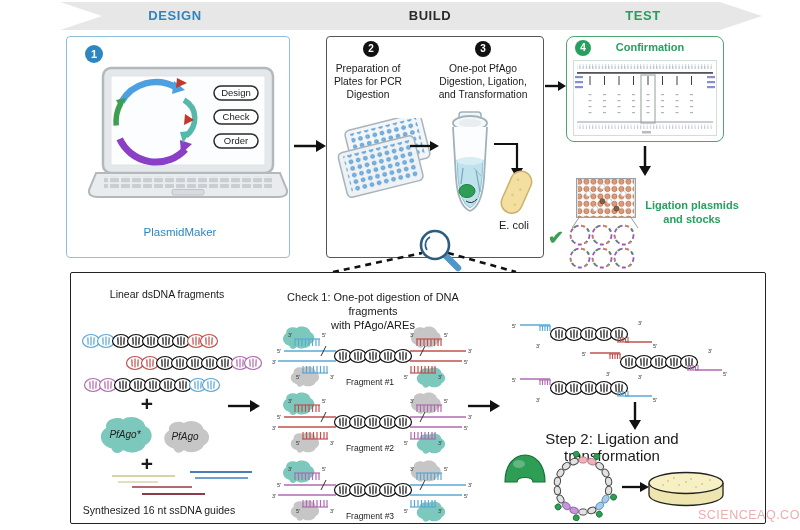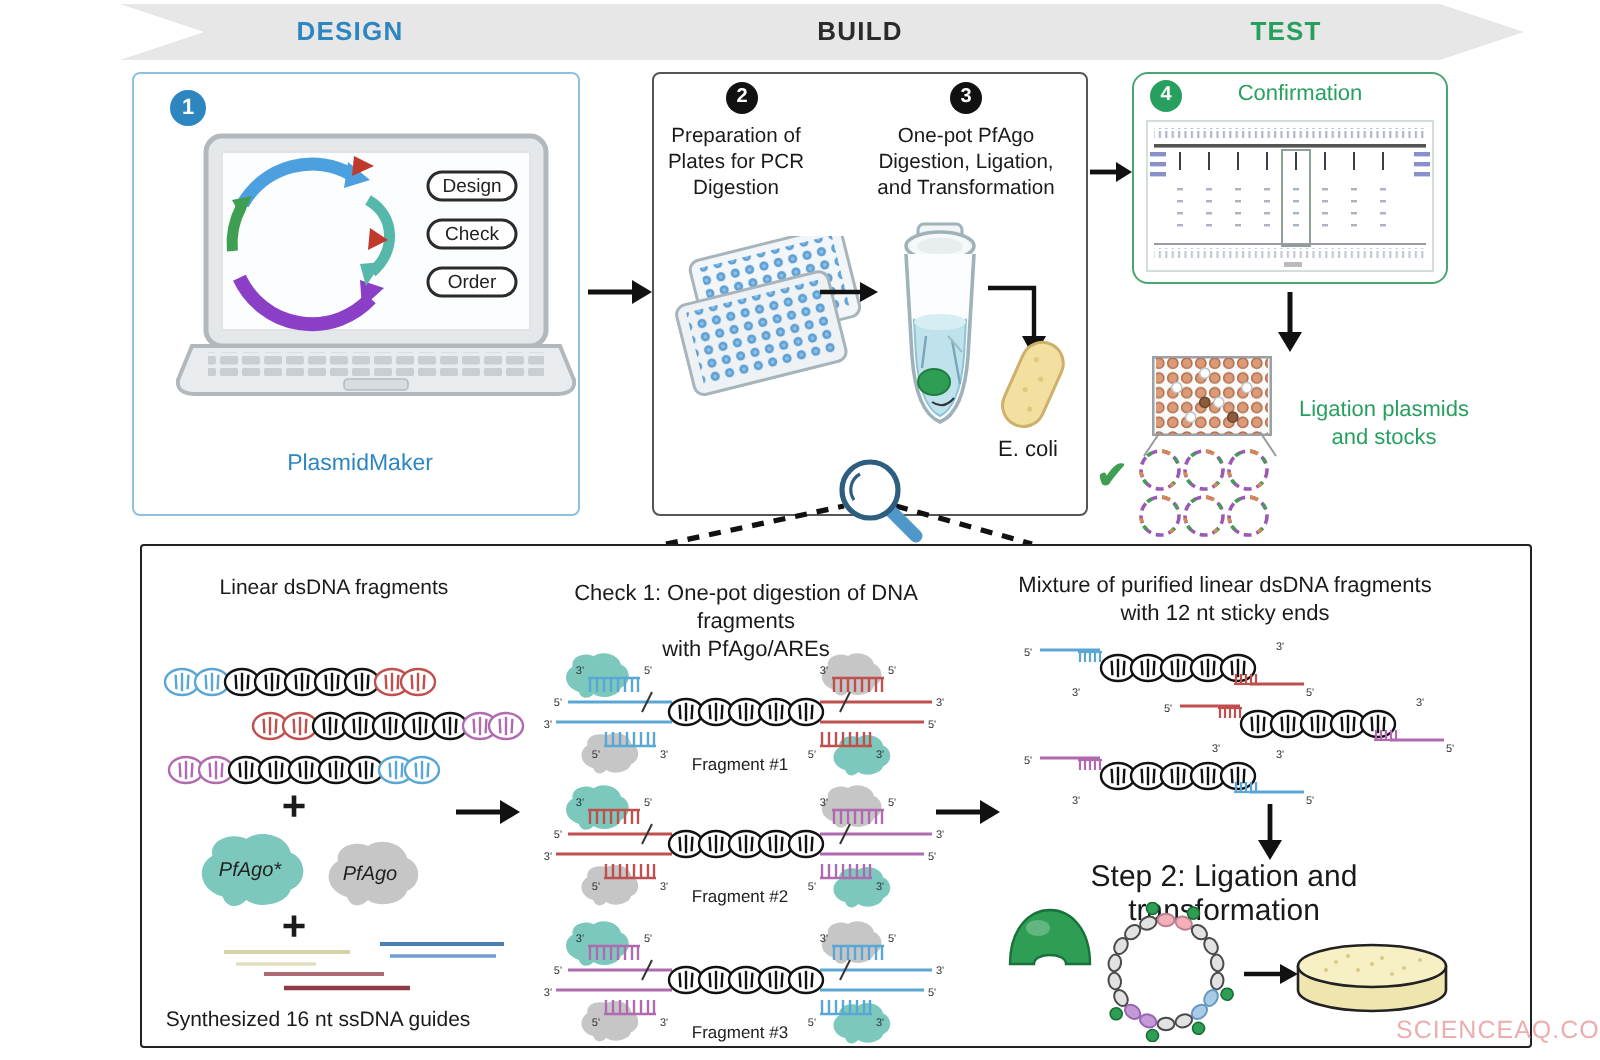--- a/index.html
+++ b/index.html
@@ -9,21 +9,21 @@
   .banner{position:absolute;left:60px;top:2px;width:702px;height:28px;background:#e7e7e7;
           clip-path:polygon(0 0,660px 0,702px 50%,660px 100%,0 100%,42px 50%);}
   .bl{position:absolute;top:6px;transform:translateX(-50%);font-size:13px;font-weight:bold;letter-spacing:.6px;}
   .box{position:absolute;background:#fff;box-sizing:border-box;}
   .b1{left:66px;top:36px;width:224px;height:222px;border:1.7px solid #8fc1de;border-radius:4px;}
   .b23{left:326px;top:36px;width:218px;height:222px;border:1.7px solid #555;border-radius:4px;}
   .b4{left:566px;top:36px;width:158px;height:106px;border:1.7px solid #4aa571;border-radius:8px;}
   .badge{position:absolute;border-radius:50%;color:#fff;font-weight:bold;text-align:center;}
   .bd18{width:18px;height:18px;font-size:11px;line-height:18px;}
   .bd16{width:16px;height:16px;font-size:10px;line-height:16px;}
-  .blue{color:#2e86c1;} .green{color:#27a05f;}
+  .blue{color:#2e86c1;} .green{color:#27a05f;font-weight:bold;}
   .t11{font-size:11px;} .t10{font-size:10.3px;} .tc{text-align:center;}
   .lh{line-height:1.28;}
   .it{}
   .plus{font-size:21px;font-weight:bold;text-align:center;}
   svg text{font-family:"Liberation Sans",sans-serif;}
   .sl{font-size:5.5px;fill:#333;}
   .fn{font-size:8.5px;fill:#222;}
   .btxt{font-size:9.5px;fill:#222;}
   .ptxt{font-size:10px;fill:#222;font-style:italic;}
   .panel{left:70px;top:272px;width:696px;height:252px;border:1.7px solid #222;border-radius:2px;}
@@ -454,24 +454,20 @@
     <text x="140" y="53" text-anchor="end" class="sl">5'</text>
     <text x="170" y="53" class="sl">3'</text>
     <text x="102" y="59" text-anchor="middle" class="fn">Fragment #3</text>
   </svg>
 
   <svg class="abs" style="left:468px;top:398px" width="32" height="16">
     <line x1="0" y1="8" x2="22" y2="8" stroke="#111" stroke-width="2.4"></line>
       <polygon points="22,2 32,8 22,14" fill="#111"></polygon>
   </svg>
 
-  <div class="abs tc lh t11" style="left:505px;top:286px;width:215px">
-    <span style="display:block">Mixture of purified linear dsDNA fragments</span>
-    <span style="display:block">with 12 nt sticky ends</span>
-  </div>
 
   <svg class="abs" style="left:510px;top:318px;--ca:#5aa7d6;--cb:#c0504d" width="150" height="32" viewBox="0 0 150 32">
     <use href="#stickyart"></use>
     <text x="2" y="10" class="sl">5'</text>
     <text x="26" y="30" class="sl">3'</text>
     <text x="128" y="7" class="sl">3'</text>
     <text x="143" y="30" class="sl">5'</text>
   </svg>
   <svg class="abs" style="left:580px;top:346px;--ca:#c0504d;--cb:#b06ab0" width="150" height="32" viewBox="0 0 150 32">
     <use href="#stickyart"></use>

